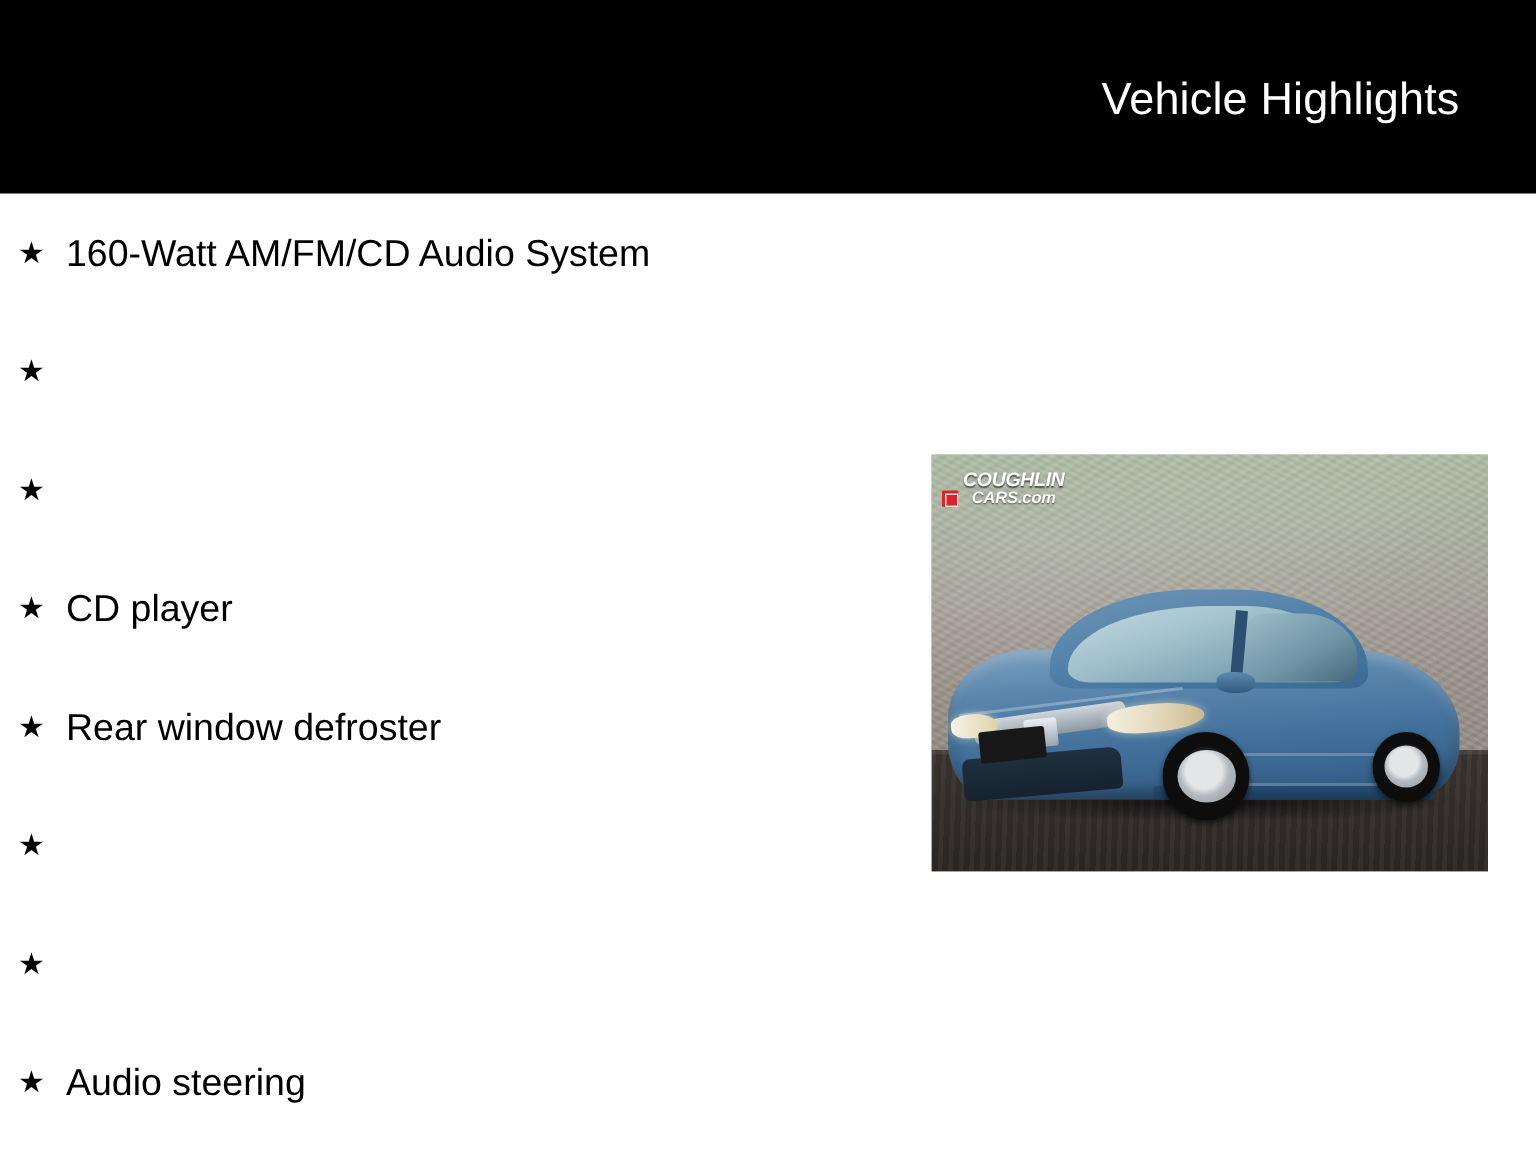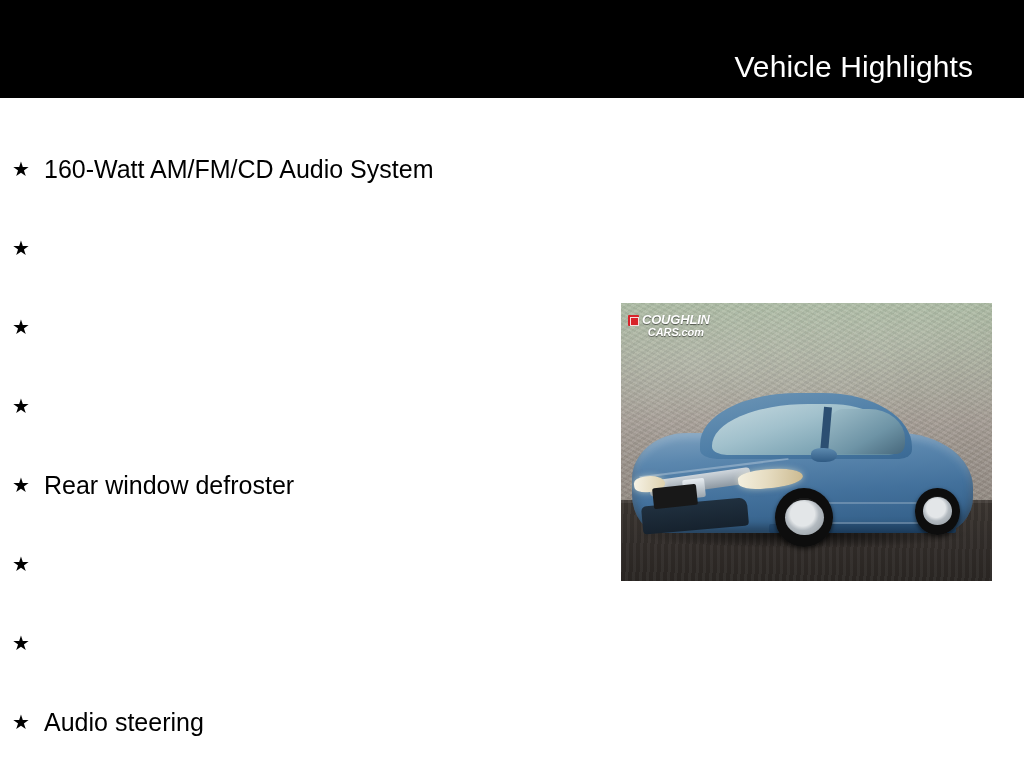--- a/index.html
+++ b/index.html
@@ -14,21 +14,21 @@
     background: #ffffff;
     font-family: "Liberation Sans", sans-serif;
     position: relative;
   }
 
   
   .header {
     position: absolute;
     left: 0; top: 0;
     width: 1024px;
-    height: 98px;
+    height: 129px;
     background: #000000;
   }
   .header-title {
     position: absolute;
     right: 51px;
     top: 49px;
     font-size: 30px;
     line-height: 36px;
     color: #ffffff;
     white-space: nowrap;
@@ -282,21 +282,21 @@
     border-radius: 50%;
     background: radial-gradient(circle at 45% 40%, #e3e6e8 0 40%, #b3bac0 55%, #8b9399 100%);
   }
 
   
   .watermark {
     position: absolute;
     left: 7px;
     top: 10px;
     display: flex;
-    align-items: flex-start;
+    align-items: flex-end;
     gap: 3px;
   }
   .watermark-mark {
     width: 11px;
     height: 11px;
     margin-top: 2px;
     background: #d8232a;
     border-radius: 1px;
     position: relative;
   }
@@ -348,20 +348,21 @@
   <li class="highlight-item">
     <span class="bullet-star">★</span>
   </li>
 
   <li class="highlight-item">
     <span class="bullet-star">★</span>
   </li>
 
   <li class="highlight-item">
     <span class="bullet-star">★</span>
+    <span class="highlight-label">CD player</span>
   </li>
 
   <li class="highlight-item">
     <span class="bullet-star">★</span>
     <span class="highlight-label">Rear window defroster</span>
   </li>
 
   <li class="highlight-item">
     <span class="bullet-star">★</span>
   </li>

